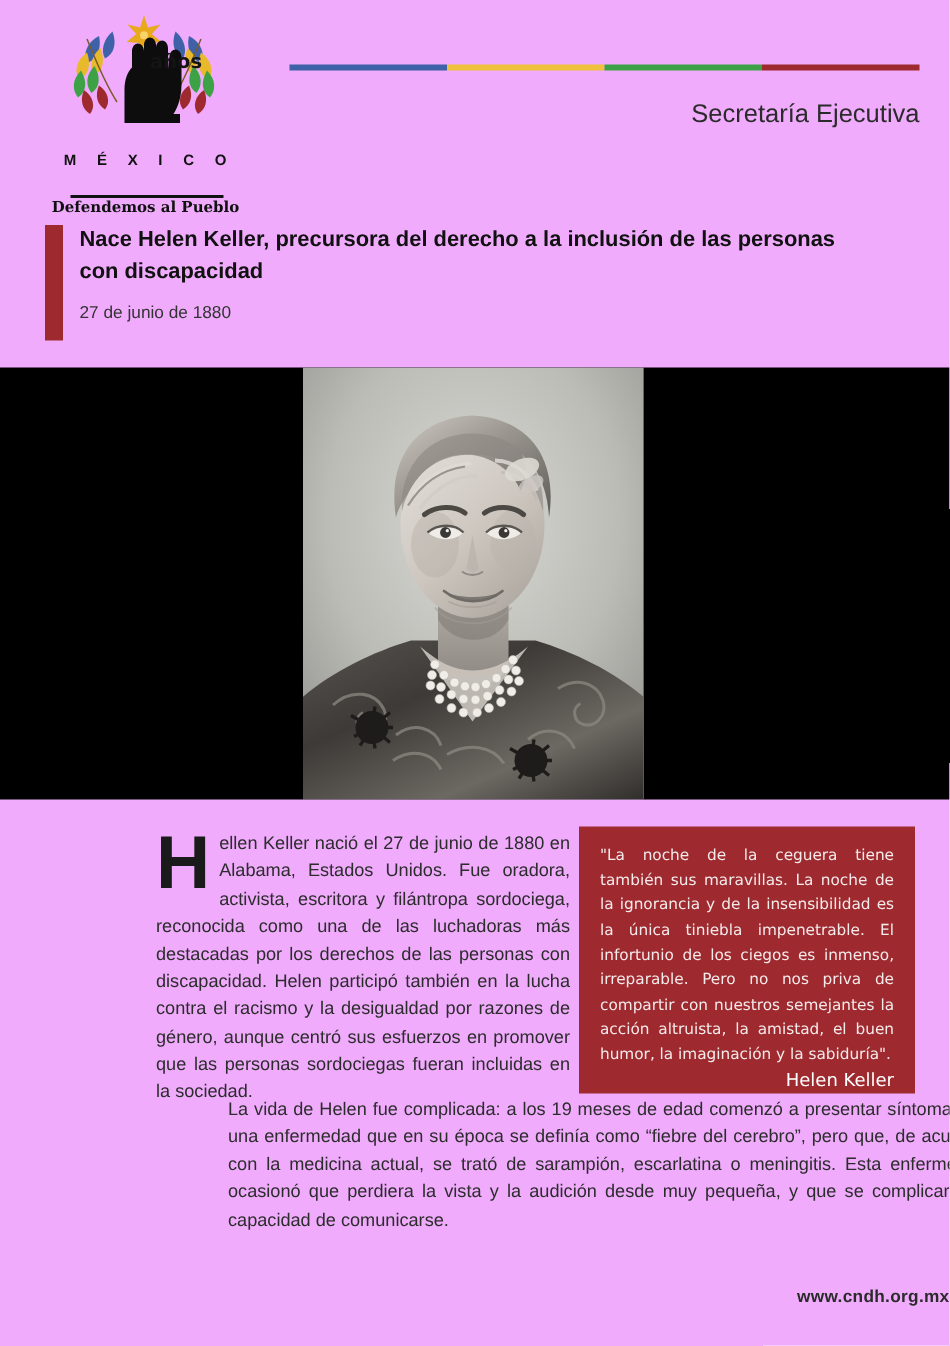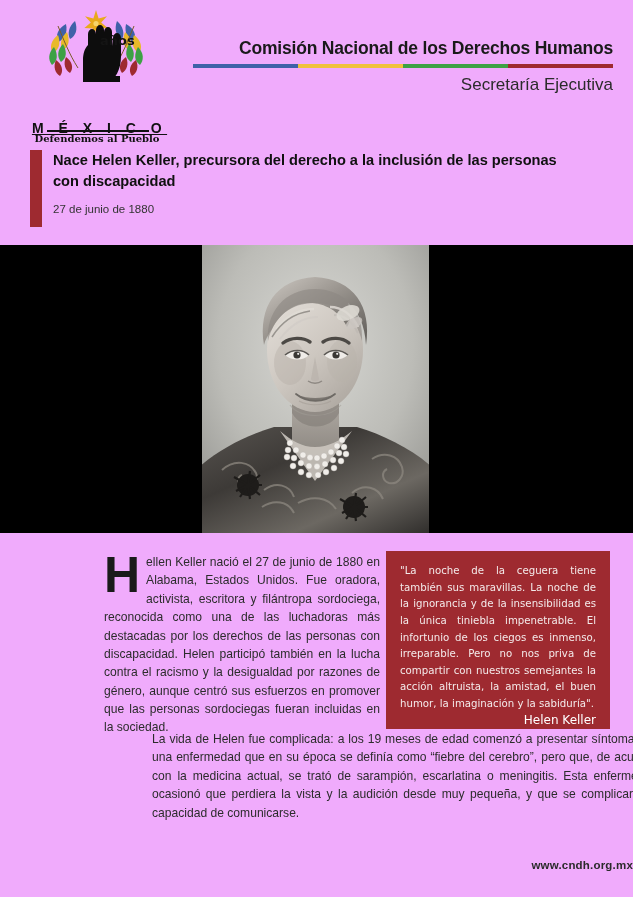--- a/index.html
+++ b/index.html
@@ -52,29 +52,28 @@
     font-family: "Liberation Sans", sans-serif;
     font-weight: bold;
     font-size: 37px;
     letter-spacing: 1px;
     color: #111111;
     line-height: 1;
   }
   .logo-mexico {
     position: absolute;
     left: 0;
-    top: 112px;
+    top: 94px;
     width: 150px;
     text-align: center;
-    font-size: 14px;
+    font-size: 10px;
     font-weight: bold;
     letter-spacing: 5.5px;
     color: #111111;
     text-indent: 5px;
-    text-decoration: underline;
   }
   .logo-rule {
     position: absolute;
     left: 25px;
     top: 122px;
     width: 102px;
     height: 1.5px;
     background: #111111;
   }
   .logo-tag {
@@ -105,21 +104,21 @@
     white-space: nowrap;
   }
   .color-rule {
     margin-top: 5px;
     display: flex;
     width: 420px;
     height: 4px;
   }
   .color-rule span { flex: 1 1 25%; display: block; height: 4px; }
   .org-subtitle {
-    margin-top: 7px;
+    margin-top: 19px;
     font-family: "Liberation Sans", sans-serif;
     font-size: 17px;
     color: #2b2b2b;
     font-weight: normal;
   }
 
   
   .title-block {
     position: absolute;
     left: 0;
@@ -306,21 +305,20 @@
 
           <text x="64" y="37" font-family="DejaVu Sans, sans-serif" font-size="13" font-weight="bold" fill="#141414">años</text>
         </svg>
       </div>
       <div class="logo-mexico">M É X I C O</div>
       <div class="logo-rule"></div>
       <div class="logo-tag">Defendemos al Pueblo</div>
     </div>
 
     <div class="header-titles">
-      <div class="org-title">Comisión Nacional de los Derechos Humanos</div>
       <div class="color-rule">
         <span style="background:#3f61a8"></span>
         <span style="background:#f0c13c"></span>
         <span style="background:#3da145"></span>
         <span style="background:#9e2a30"></span>
       </div>
       <div class="org-subtitle">Secretaría Ejecutiva</div>
     </div>
   </div>
 

